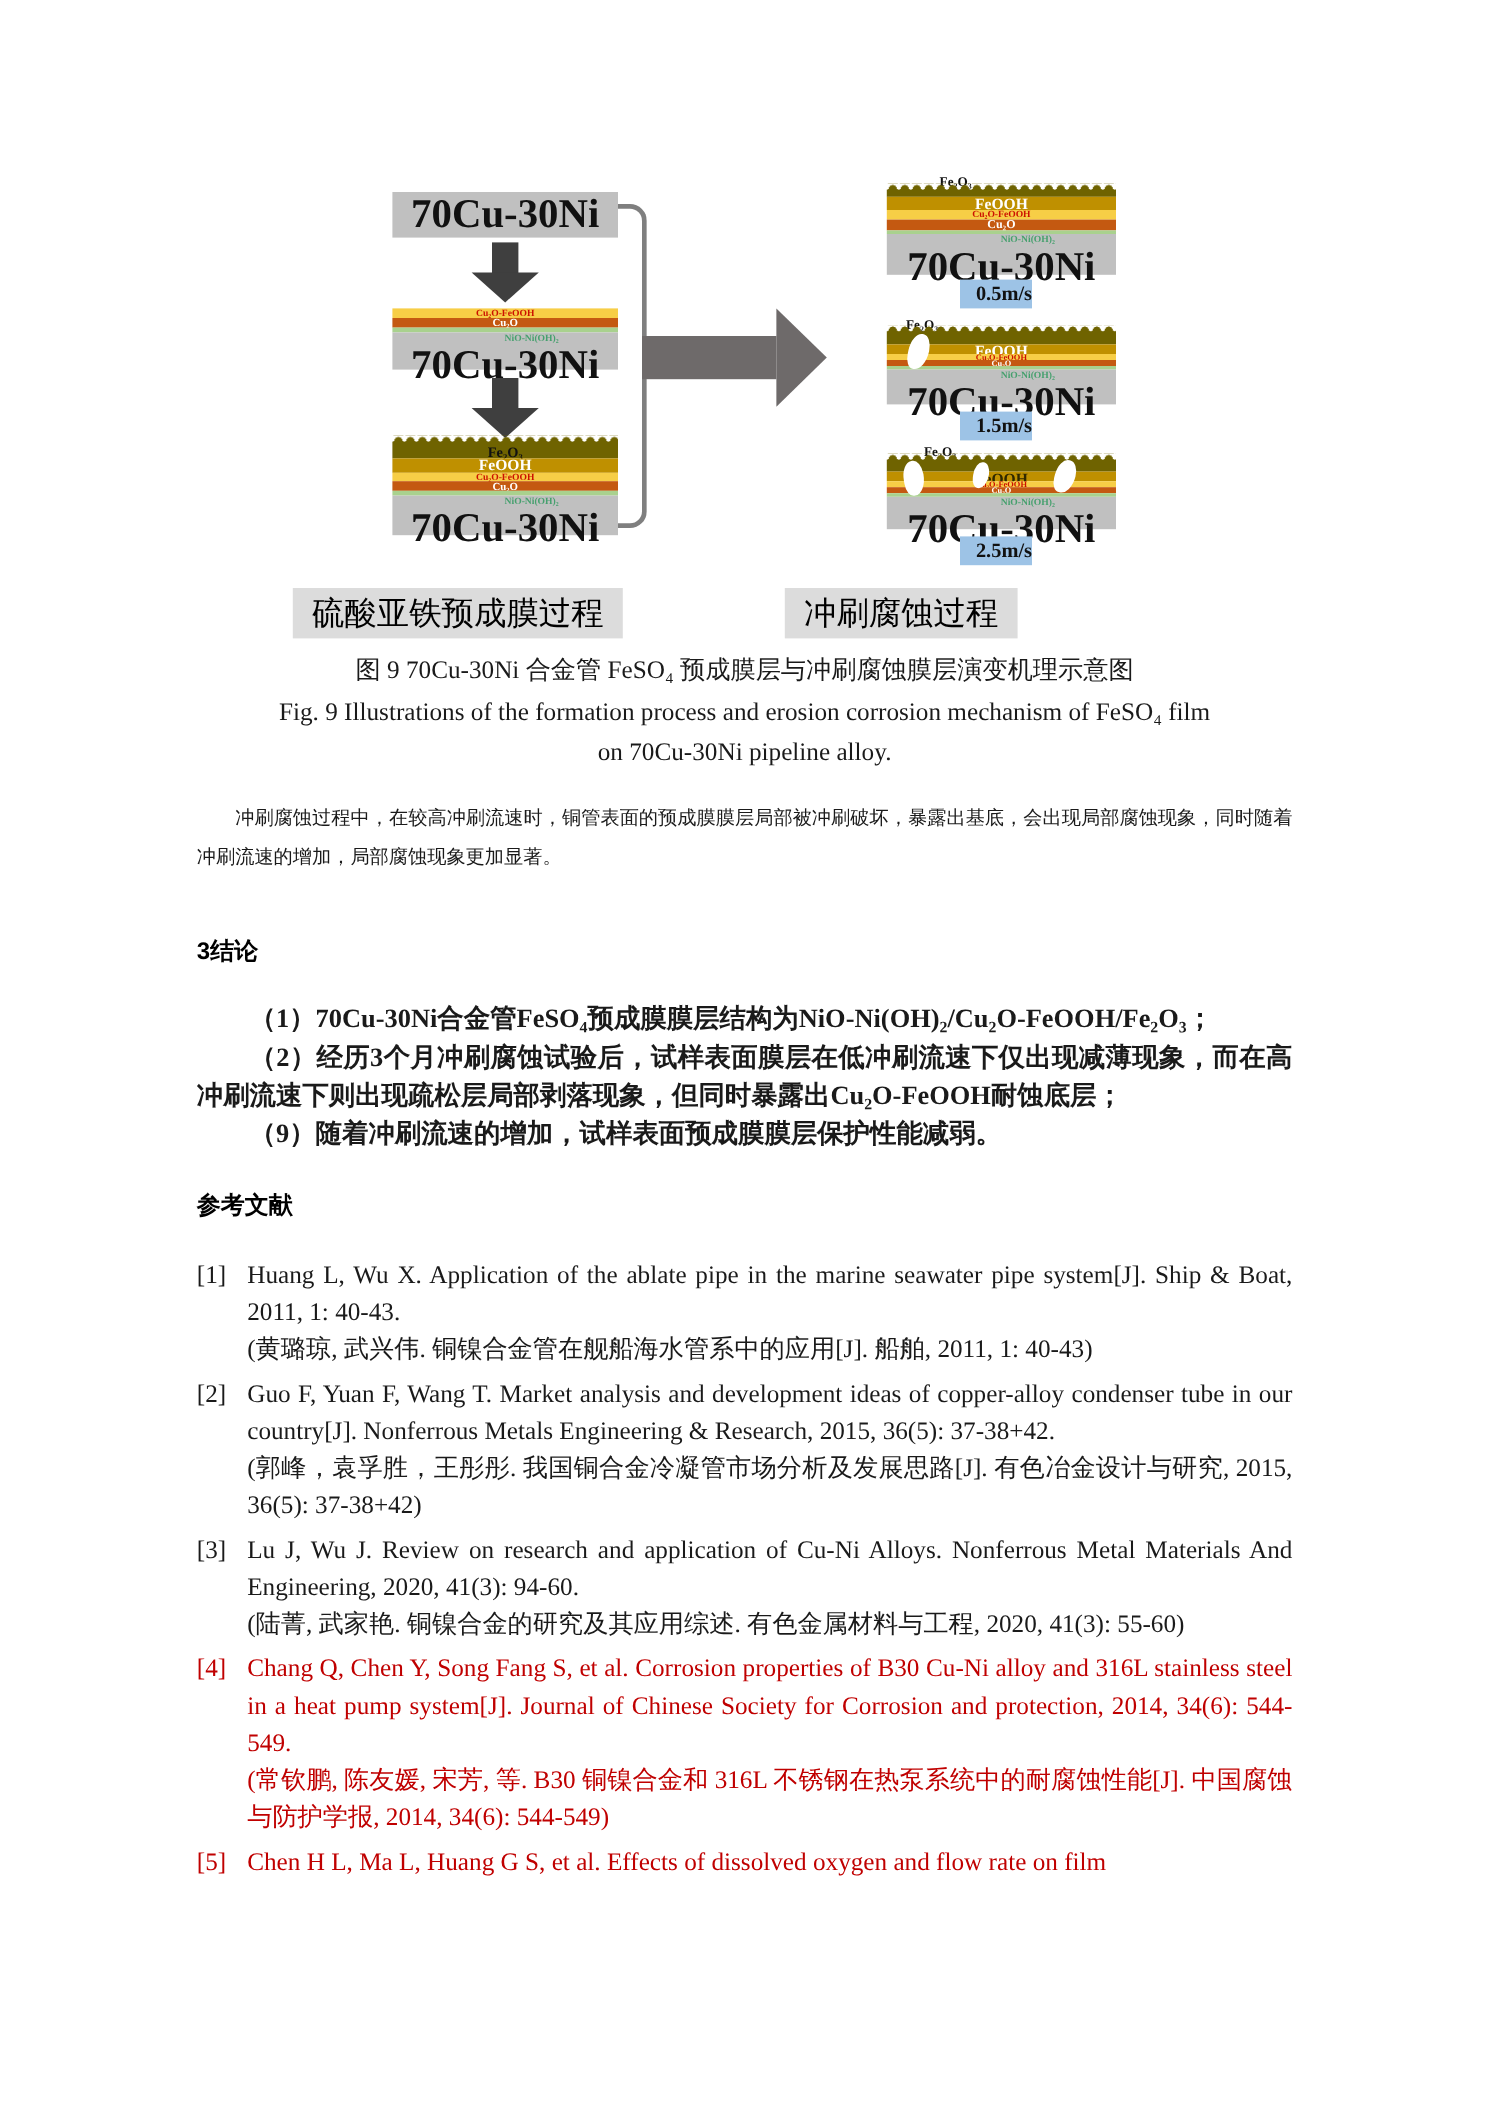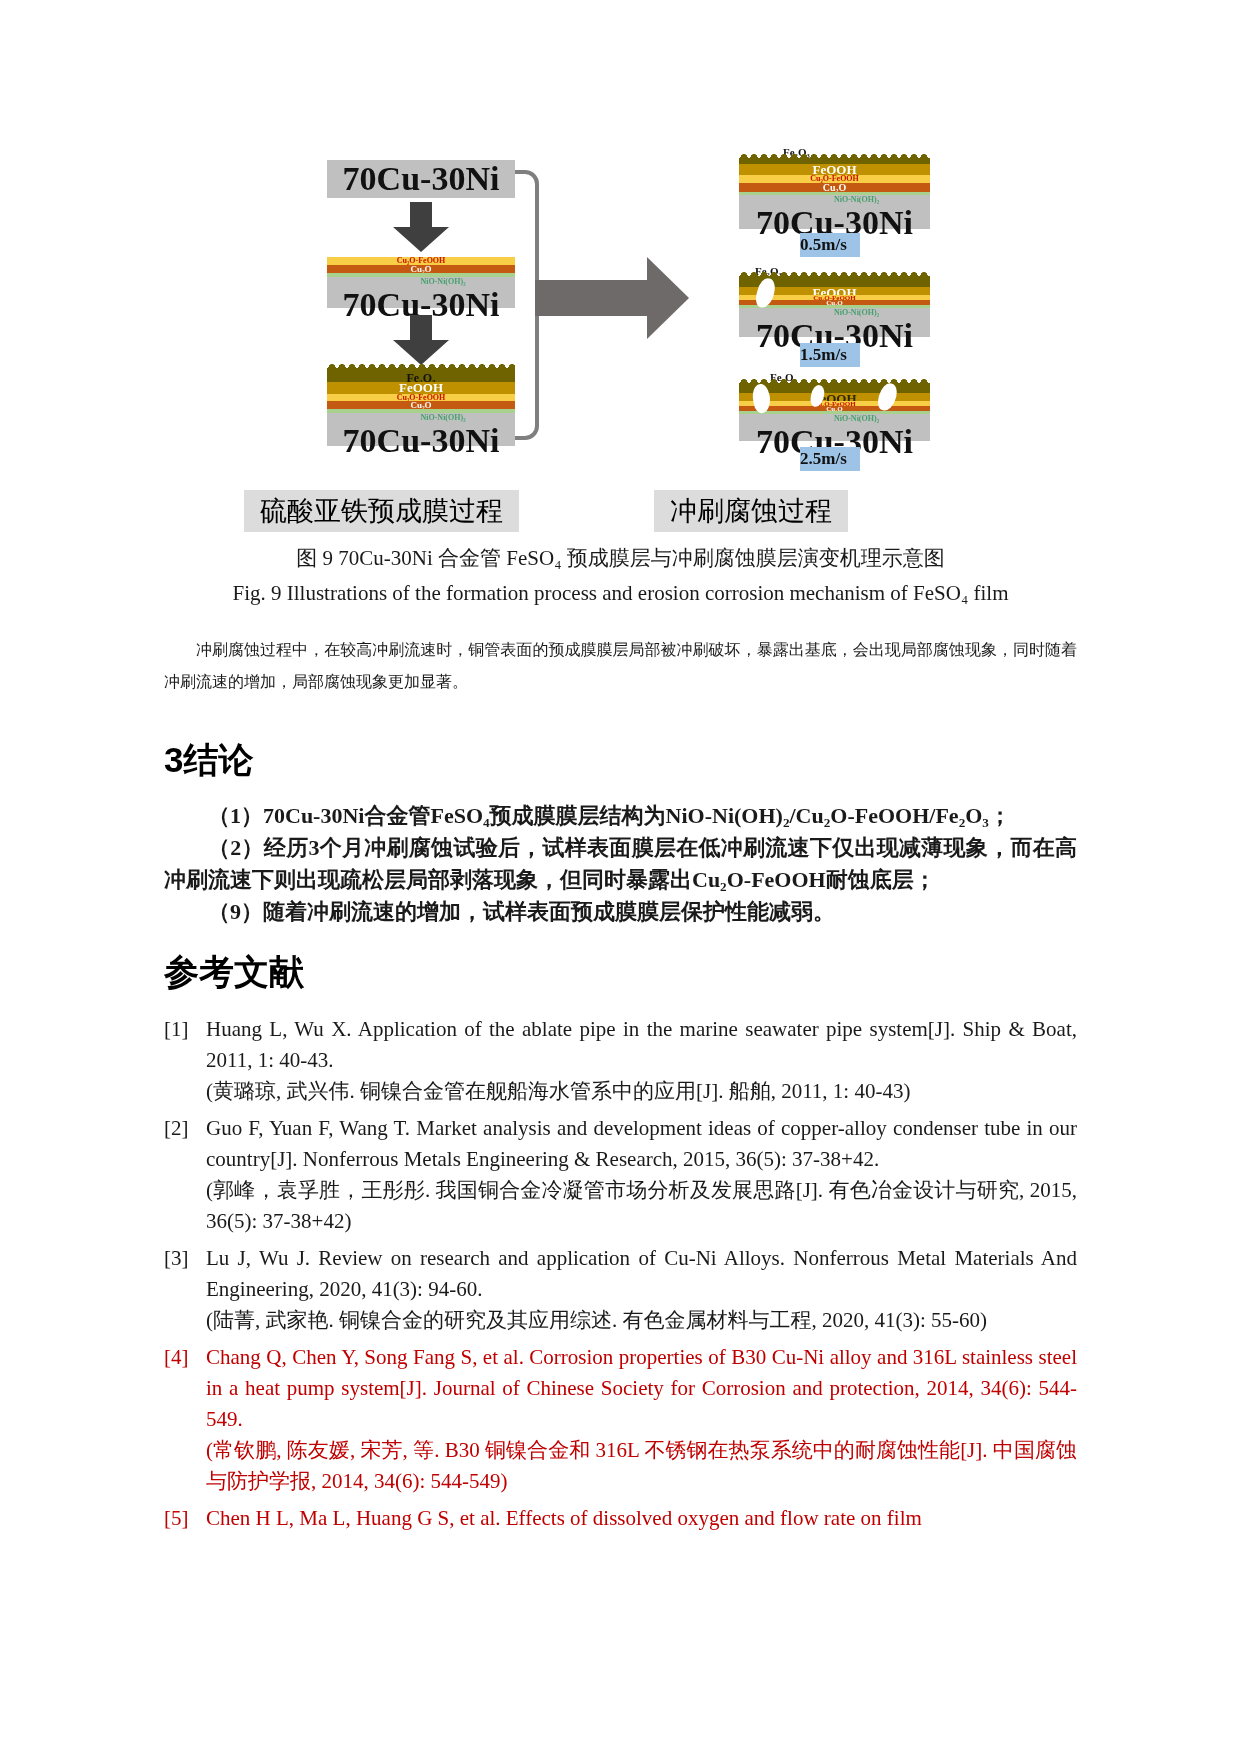--- a/index.html
+++ b/index.html
@@ -32,32 +32,32 @@
   .down-arrow-head{position:absolute;width:0;height:0;
         border-left:28px solid transparent;border-right:28px solid transparent;
         border-top:25px solid #3f3f3f;}
   .bracket{position:absolute;left:351px;top:25px;width:20px;height:262px;
         border:4px solid #7f7f7f;border-left:none;border-radius:0 14px 14px 0;}
   .big-arrow-body{position:absolute;left:371px;top:135px;width:112px;height:36px;background:#6e6a6a;}
   .big-arrow-head{position:absolute;left:483px;top:112px;width:0;height:0;
         border-top:41px solid transparent;border-bottom:41px solid transparent;
         border-left:42px solid #6e6a6a;}
   .badge{position:absolute;width:60px;height:24px;background:#9dc3e6;
-        font-weight:bold;font-size:17px;line-height:24px;text-align:left;color:#111;}
+        font-weight:bold;font-size:17px;line-height:24px;text-align:right;color:#111;}
   .blob{position:absolute;background:#fff;border-radius:55% 45% 60% 40%;}
   .proc-label{position:absolute;top:345px;background:#dcdcdc;color:#000;
         font-size:27px;line-height:34px;padding:4px 16px;white-space:nowrap;}
 
   
   .caption-zh{text-align:center;font-size:21px;line-height:26px;}
   .caption-en{text-align:center;font-size:21px;line-height:33px;margin-top:6px;}
   .body-para{margin:24px 0 0 0;font-size:16px;line-height:32px;
         text-indent:2em;text-align:justify;}
   h2{font-family:"Liberation Sans","DejaVu Sans",sans-serif;
-        font-size:35px;line-height:36px;margin:0;color:#000;}
+        font-size:20px;line-height:36px;margin:0;color:#000;}
   h2.h-concl{margin-top:44px;}
   h2.h-refs{margin-top:26px;}
   .concl{margin-top:22px;}
   .concl p{margin:0;font-size:22px;line-height:32px;text-indent:2em;text-align:justify;font-weight:bold;}
   .refs{margin-top:24px;}
   .ref{display:flex;margin-bottom:6px;font-size:21px;line-height:31px;}
   .ref-marker{flex:0 0 42px;}
   .ref-body{flex:1;text-align:justify;}
   .ref-zh:empty{display:none;}
   .ref.red, .ref.red .ref-body, .ref.red .ref-marker{color:#c00000;}
@@ -188,20 +188,21 @@
     <div class="blob" style="left:715px;top:238px;width:17px;height:28px;transform:rotate(14deg);"></div>
     <div class="badge" style="left:636px;top:302px;">2.5m/s</div>
 
     <div class="proc-label" style="left:80px;">硫酸亚铁预成膜过程</div>
     <div class="proc-label" style="left:490px;">冲刷腐蚀过程</div>
   </div>
 
   <div class="caption-zh">图 9 70Cu-30Ni 合金管 FeSO₄ 预成膜层与冲刷腐蚀膜层演变机理示意图</div>
   <div class="caption-en">
     <div>Fig. 9 Illustrations of the formation process and erosion corrosion mechanism of FeSO₄ film</div>
+    <div>on 70Cu-30Ni pipeline alloy.</div>
   </div>
 
   <p class="body-para">冲刷腐蚀过程中，在较高冲刷流速时，铜管表面的预成膜膜层局部被冲刷破坏，暴露出基底，会出现局部腐蚀现象，同时随着冲刷流速的增加，局部腐蚀现象更加显著。</p>
 
   <h2 class="h-concl">3结论</h2>
   <div class="concl">
     <p>（1）70Cu-30Ni合金管FeSO₄预成膜膜层结构为NiO-Ni(OH)₂/Cu₂O-FeOOH/Fe₂O₃；</p>
     <p>（2）经历3个月冲刷腐蚀试验后，试样表面膜层在低冲刷流速下仅出现减薄现象，而在高冲刷流速下则出现疏松层局部剥落现象，但同时暴露出Cu₂O-FeOOH耐蚀底层；</p>
     <p>（9）随着冲刷流速的增加，试样表面预成膜膜层保护性能减弱。</p>
   </div>

